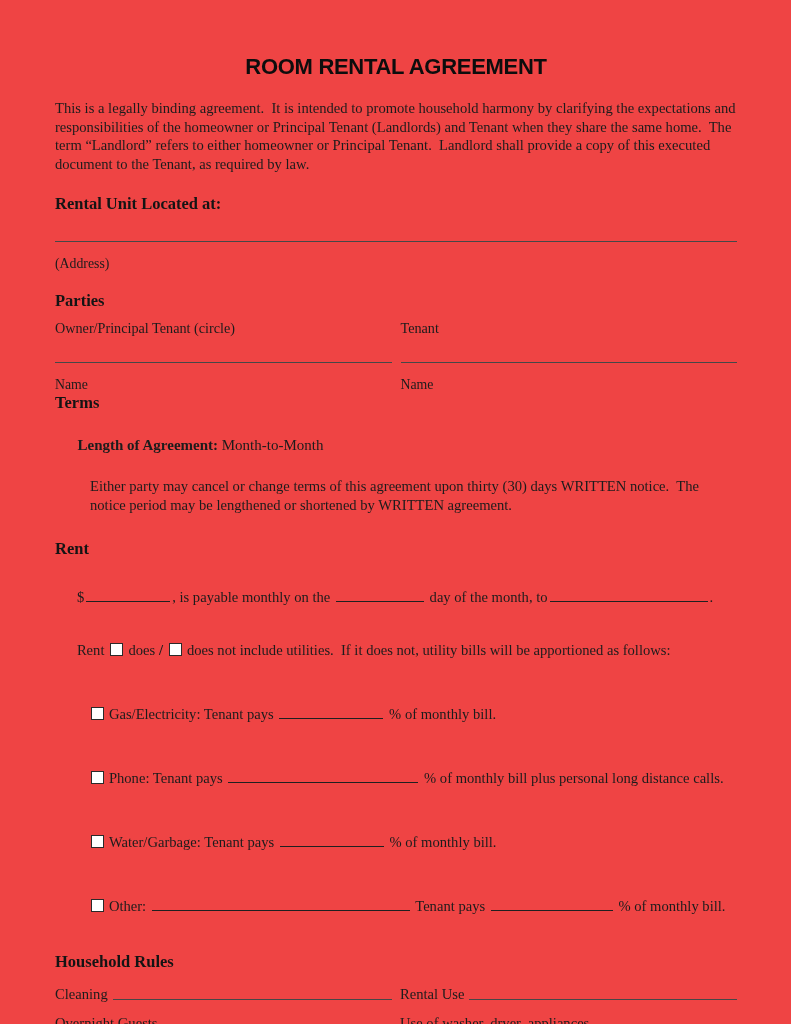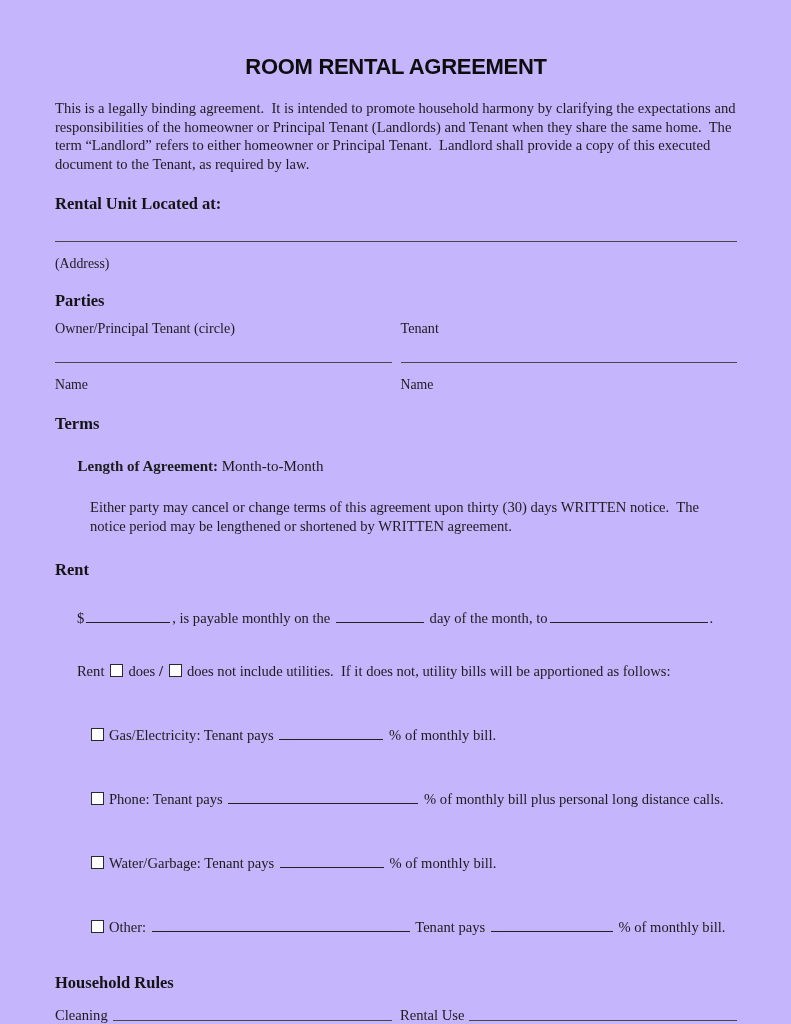--- a/index.html
+++ b/index.html
@@ -2,21 +2,21 @@
 <html><head>
 <meta charset="utf-8">
 <style>
   html, body { margin: 0; padding: 0; background: #ffffff; }
   .page {
     position: relative;
     width: 791px;
     height: 1024px;
     box-sizing: border-box;
     padding: 54px 54px 0 55px;
-    background: #c4b5fd;
+    background: #ef4444;
     font-family: "Liberation Serif", serif;
     color: #1c1c1c;
     overflow: hidden;
   }
   .doc-title {
     font-family: "Liberation Sans", sans-serif;
     font-weight: bold;
     font-size: 22px;
     letter-spacing: -0.3px;
     text-align: center;
@@ -37,21 +37,21 @@
   }
   .mt-rental { margin-top: 21px; }
   .rule-line { border-bottom: 1.4px solid #474747; }
   .address-line { margin-top: 27px; }
   .small-label { font-size: 13.8px; margin-top: 14px; }
   .mt-parties { margin-top: 19px; }
   .two-col { display: flex; gap: 9px; }
   .col { flex: 1; min-width: 0; }
   .party-label { font-size: 14.2px; margin-top: 9px; }
   .party-line { margin-top: 25px; }
-  .mt-terms { margin-top: 21px; }
+  .mt-terms { }
   .length-line { font-size: 15px; margin-top: 7px; white-space: pre-wrap; }
   .bold { font-weight: bold; }
   .terms-para { margin-top: 6px; margin-left: 35px; }
   .mt-rent { margin-top: 25px; }
   .rent-sentence { font-size: 14.6px; margin-top: 13px; white-space: pre-wrap; }
   .blank {
     display: inline-block;
     border-bottom: 1.3px solid #202020;
     height: 12px;
     vertical-align: baseline;

